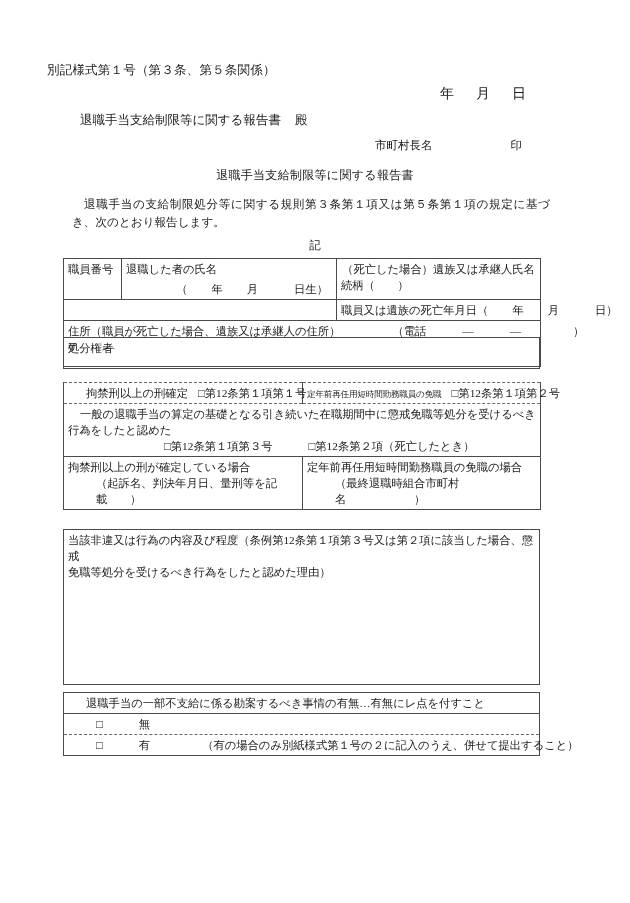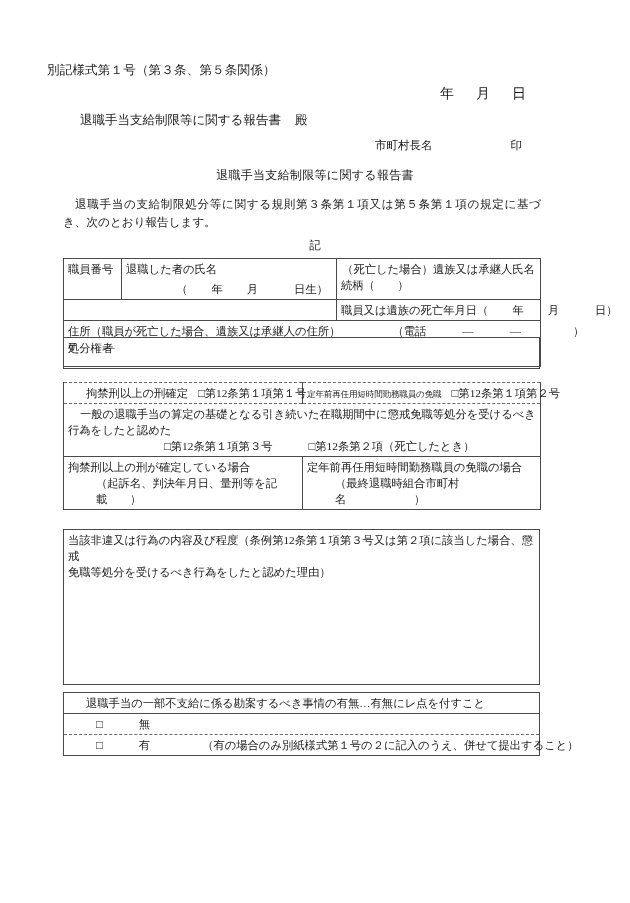--- a/index.html
+++ b/index.html
@@ -58,21 +58,21 @@
     position: absolute;
     left: 0; top: 167px;
     width: 630px;
     text-align: center;
     font-size: 12px;
     letter-spacing: 0.3px;
   }
 
   .intro {
     position: absolute;
-    left: 63px; top: 196px;
+    left: 72px; top: 196px;
     width: 478px;
     font-size: 11.6px;
     line-height: 1.55;
     text-indent: 12px;
     text-align: justify;
   }
 
   .ki-mark {
     position: absolute;
     left: 0; top: 238px;

